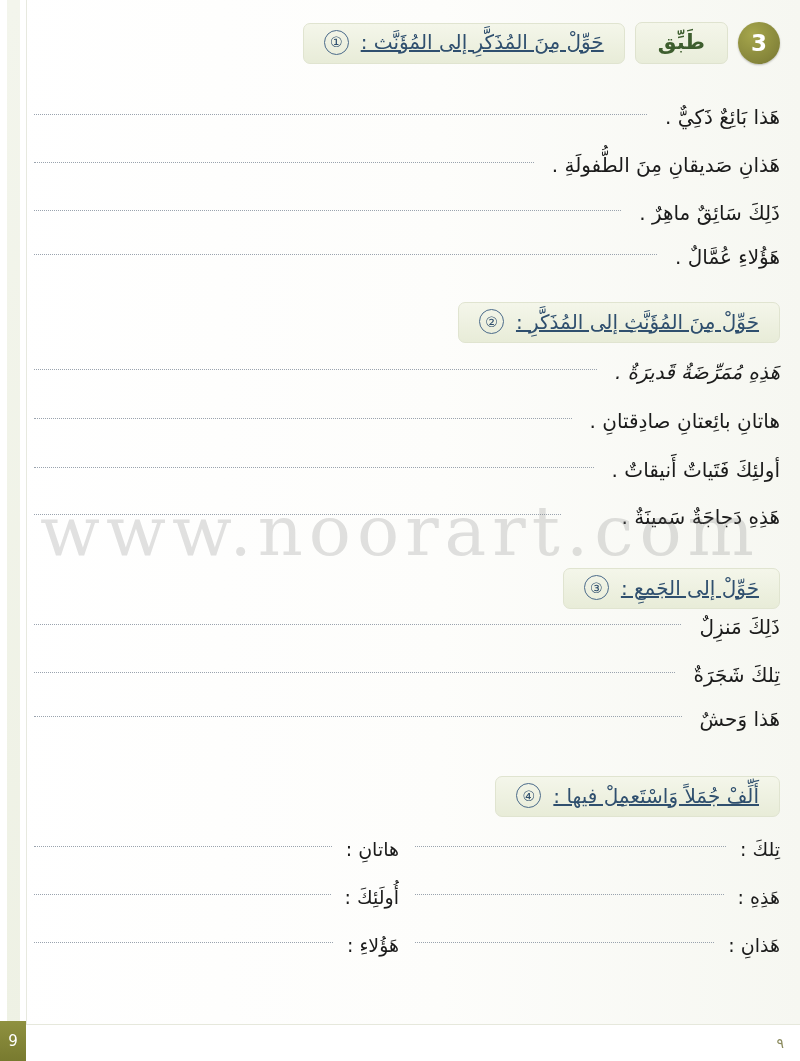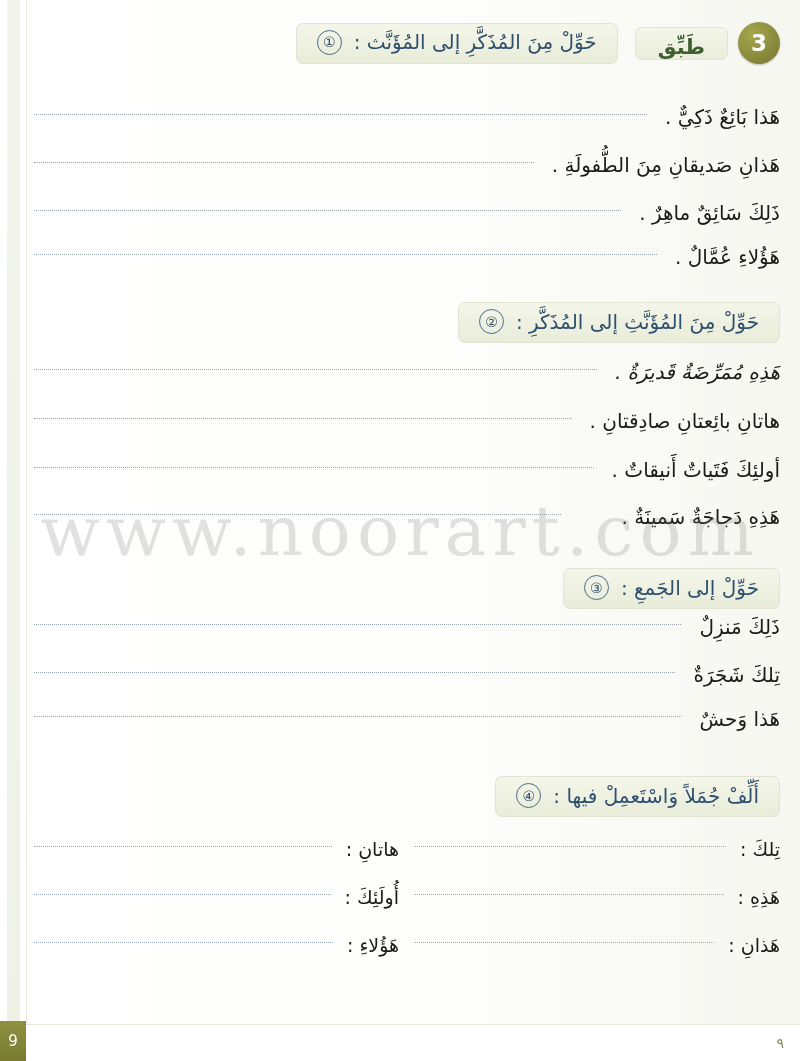--- a/index.html
+++ b/index.html
@@ -67,27 +67,26 @@
     align-items: center;
     justify-content: center;
     box-shadow: 0 1px 2px rgba(0,0,0,0.25);
     flex: 0 0 auto;
   }
 
   .tab-label {
     background: linear-gradient(180deg,#f4f6ea 0%, #e9edda 100%);
     border: 1px solid #dfe3cf;
     border-radius: 7px;
-    padding: 7px 22px 0 22px;
+    padding: 7px 22px 9px 22px;
     font-size: 21px;
     color: #3e5e2f;
     font-weight: bold;
     white-space: nowrap;
     flex: 0 0 auto;
-    margin-left: 7px;
   }
 
   .section-head {
     background: linear-gradient(180deg,#f4f6ea 0%, #e8ecd8 100%);
     border: 1px solid #e0e4d0;
     border-radius: 7px;
     padding: 6px 20px 8px 20px;
     font-size: 20px;
     color: #2f4f6e;
     white-space: nowrap;
@@ -100,21 +99,21 @@
     align-items: center;
     justify-content: center;
     width: 23px;
     height: 23px;
     border: 1.5px solid #4b6b8a;
     border-radius: 50%;
     font-size: 14px;
     color: #2f4f6e;
     flex: 0 0 auto;
   }
-  .section-head .head-text { line-height: 1.2; }
+  .section-head .head-text { line-height: 1.2; text-decoration: underline; }
 
   .head-row {
     position: absolute;
     display: flex;
     justify-content: flex-start;
   }
 
   
   .ex-line {
     position: absolute;

